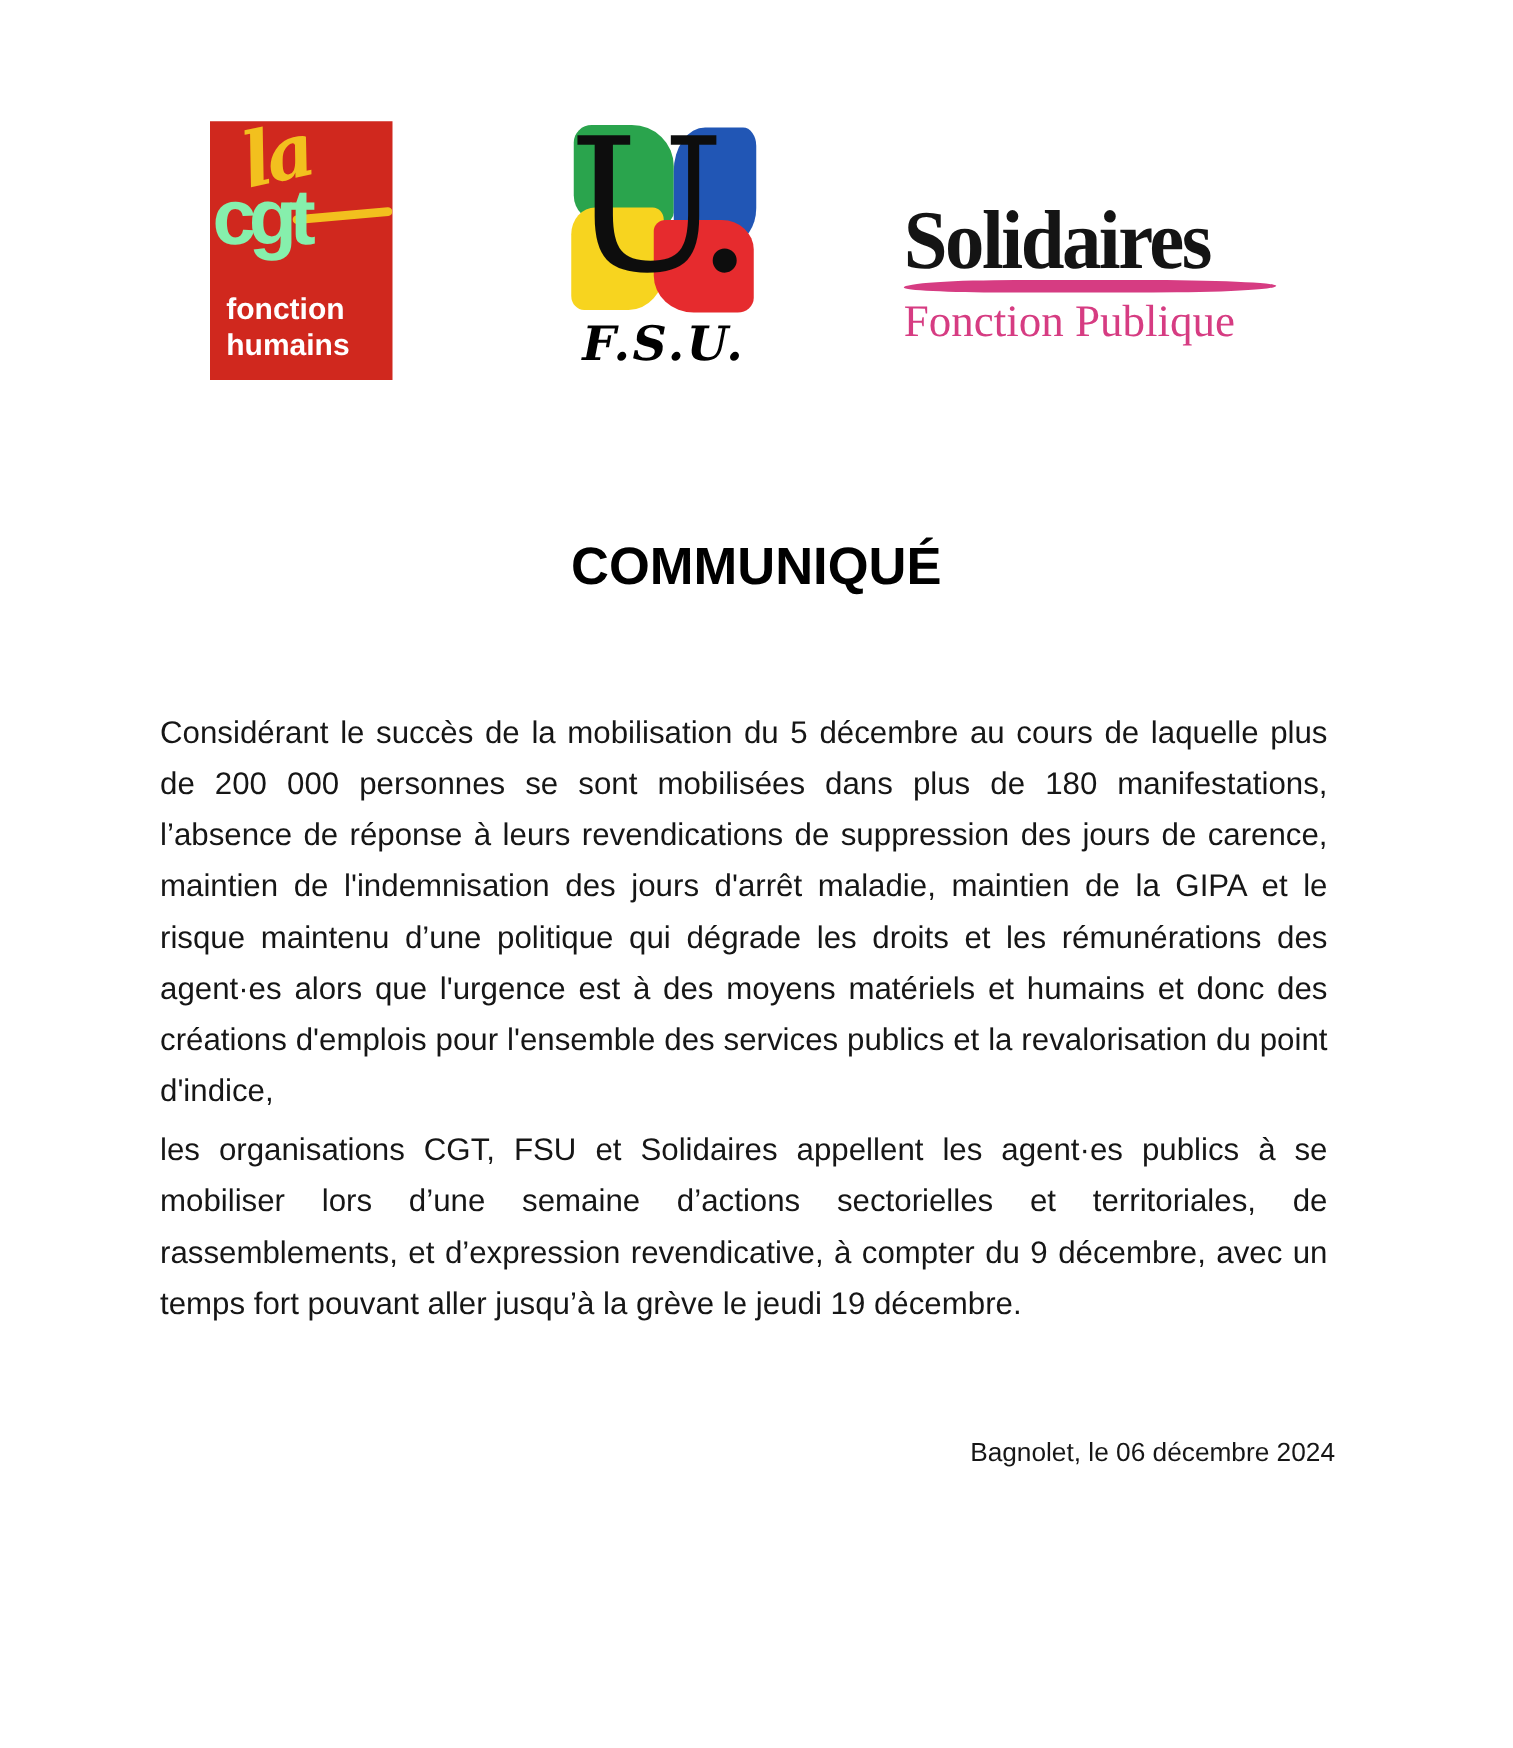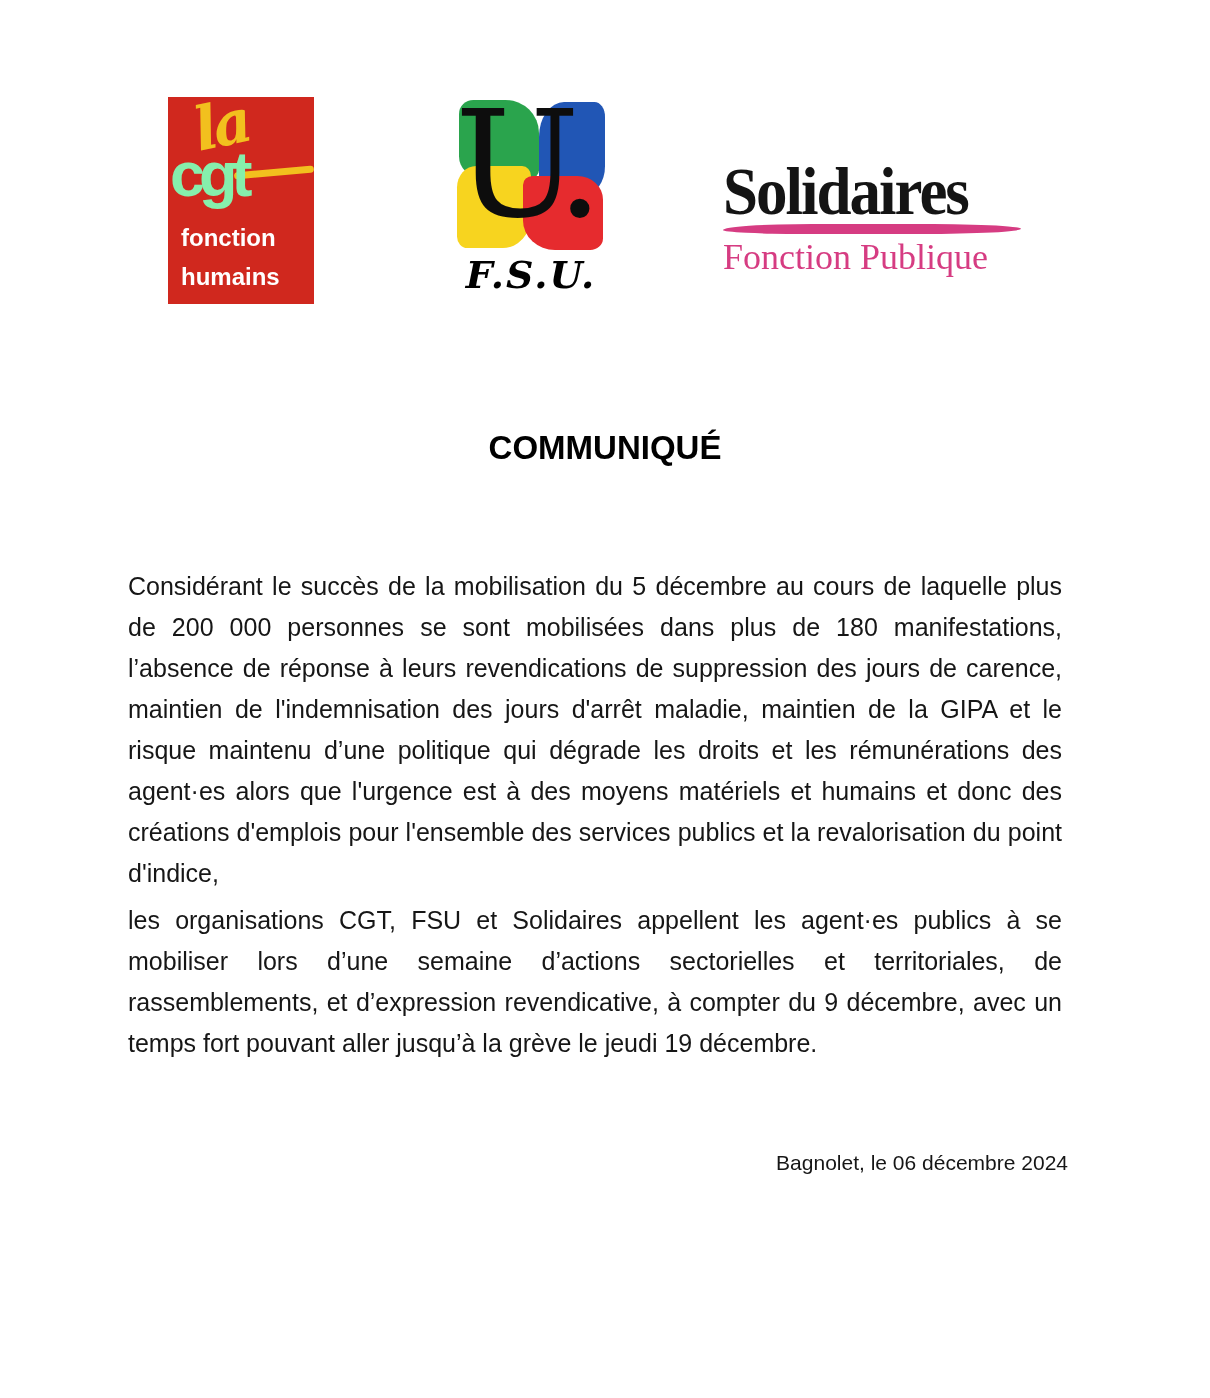--- a/index.html
+++ b/index.html
@@ -50,21 +50,21 @@
     letter-spacing: -6px;
   }
   .cgt-sub {
     position: absolute;
     left: 13px; bottom: 13px;
     color: #ffffff;
     font-weight: bold;
     font-size: 24px;
     line-height: 1.18;
   }
-  .cgt-sub span { display: block; margin-top: 10px; }
+  .cgt-sub span { display: block; }
 
   
   .fsu-logo {
     position: absolute;
     left: 455px; top: 100px;
     width: 152px;
     text-align: center;
   }
   .fsu-square {
     position: relative;
@@ -126,21 +126,21 @@
     line-height: 1;
     white-space: nowrap;
   }
 
   
   .doc-title {
     position: absolute;
     left: 0; top: 429px;
     width: 100%;
     text-align: center;
-    font-size: 33px;
+    font-size: 42px;
     font-weight: bold;
     color: #000000;
   }
 
   
   .doc-body {
     position: absolute;
     left: 122px; top: 560px;
     width: 946px;
     font-size: 25px;

